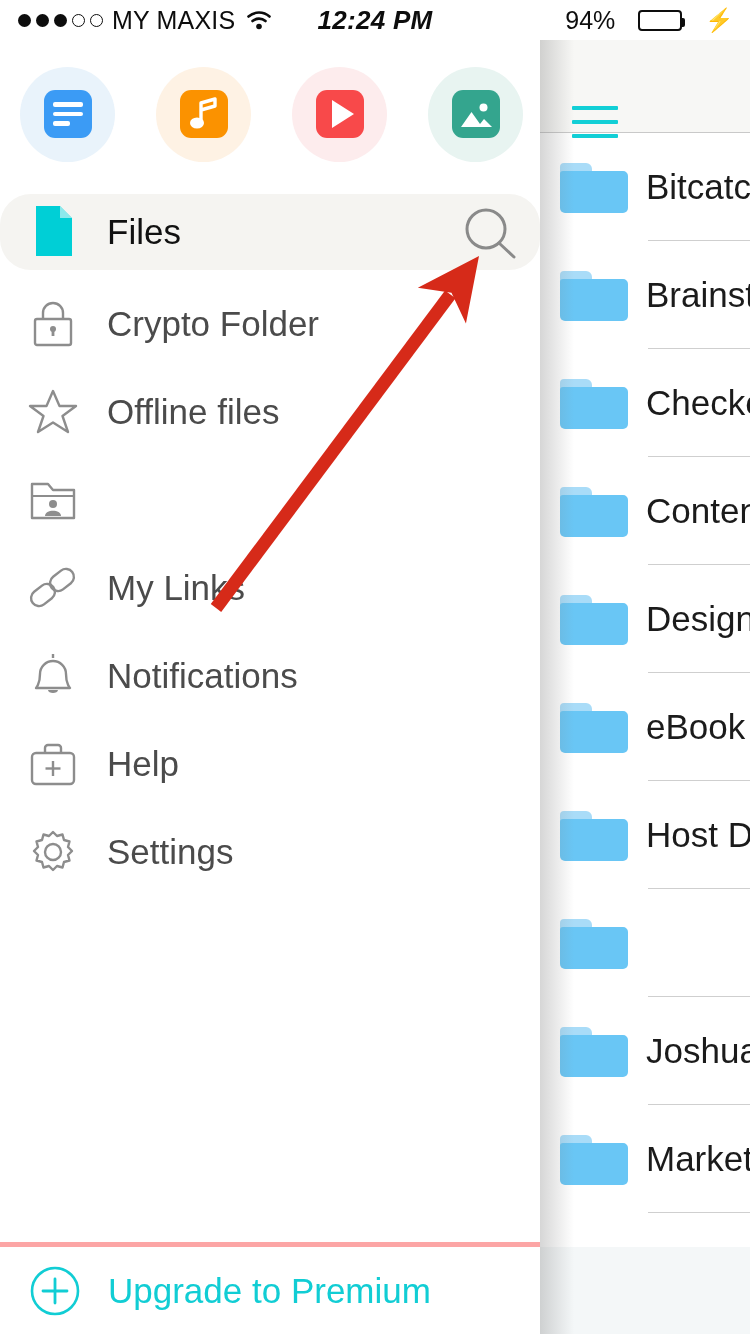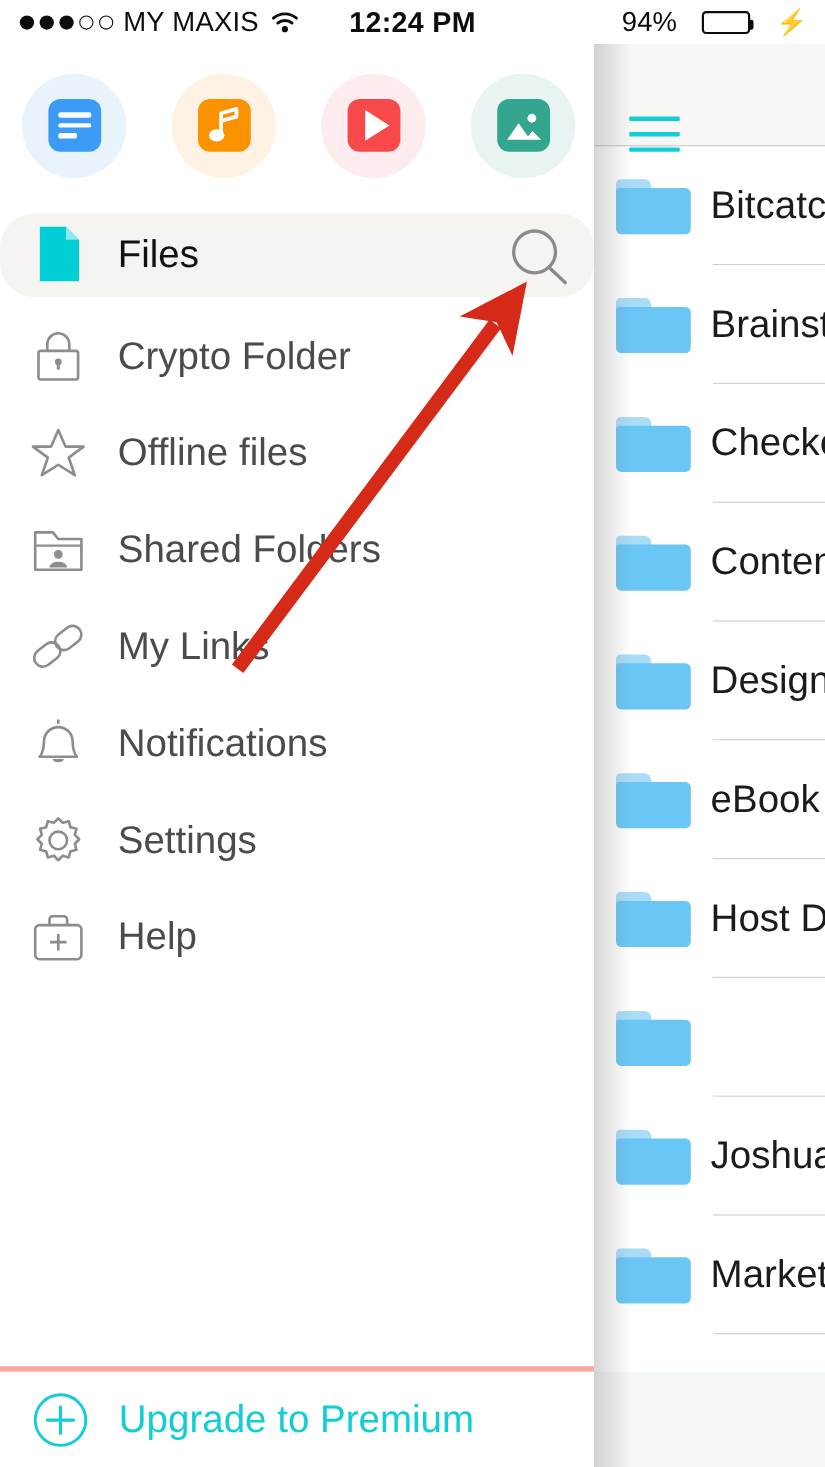--- a/index.html
+++ b/index.html
@@ -17,21 +17,21 @@
     display:flex; align-items:center; z-index:60;
     background:#ffffff;
   }
   .sb-left{ display:flex; align-items:center; gap:9px; padding-left:18px; width:300px; }
   .sig-dots{ display:flex; align-items:center; gap:5px; }
   .dot{ width:13px; height:13px; border-radius:50%; background:#0d0d0d; }
   .dot.hollow{ background:transparent; border:1.6px solid #0d0d0d; }
   .carrier{ font-size:25px; color:#0d0d0d; letter-spacing:.2px; }
   .wifi{ width:26px; height:20px; position:relative; margin-left:2px; }
   .sb-center{ flex:1; text-align:center; }
-  .clock{ font-size:26px; font-weight:bold; color:#0d0d0d; letter-spacing:.3px; }
+  .clock{ font-size:26px; font-weight:bold; color:#0d0d0d; letter-spacing:.3px;font-style:italic; }
   .sb-right{ width:300px; display:flex; align-items:center; justify-content:flex-end;
              gap:23px; padding-right:16px; }
   .batt-pct{ font-size:25px; color:#0d0d0d; }
   .batt{ width:44px; height:21px; border:2px solid #0d0d0d; border-radius:4px;
          position:relative; padding:2px; }
   .batt-fill{ height:100%; background:#4ad863; border-radius:1px; }
   .batt-nub{ position:absolute; right:-5px; top:6px; width:4px; height:9px;
              background:#0d0d0d; border-radius:0 2px 2px 0; }
   .bolt{ font-size:23px; color:#0d0d0d; line-height:1; }
 
@@ -339,21 +339,20 @@
 
     <div class="menu-item">
       <span class="menu-ico">
         <svg width="48" height="42" viewBox="0 0 48 42">
           <path d="M3 39 V5 H19 L24 11 H45 V39 Z" fill="none" stroke="#8d8d8d" stroke-width="2.4" stroke-linejoin="round"></path>
           <line x1="3" y1="17" x2="45" y2="17" stroke="#8d8d8d" stroke-width="2.2"></line>
           <circle cx="24" cy="25" r="4" fill="#8d8d8d"></circle>
           <path d="M16 37 C16 30 32 30 32 37 Z" fill="#8d8d8d"></path>
         </svg>
       </span>
-      <span class="menu-label">Shared Folders</span>
     </div>
 
     <div class="menu-item">
       <span class="menu-ico">
         <svg width="50" height="46" viewBox="0 0 50 46">
           <g fill="none" stroke="#8d8d8d" stroke-width="2.4">
             <rect x="2" y="22" width="26" height="16" rx="8" transform="rotate(-38 15 30)"></rect>
             <rect x="21" y="7" width="26" height="16" rx="8" transform="rotate(-38 34 15)"></rect>
           </g>
         </svg>
@@ -363,46 +362,46 @@
 
     <div class="menu-item">
       <span class="menu-ico">
         <svg width="46" height="48" viewBox="0 0 46 48">
           <path d="M6 36 C6 36 10 32 10 22 A13 13 0 0 1 36 22 C36 32 40 36 40 36 Z" fill="none" stroke="#8d8d8d" stroke-width="2.4" stroke-linejoin="round"></path>
           <line x1="23" y1="6" x2="23" y2="2" stroke="#8d8d8d" stroke-width="2.4"></line>
           <path d="M18 38 C18 42 28 42 28 38 Z" fill="#8d8d8d"></path>
         </svg>
       </span>
       <span class="menu-label">Notifications</span>
+    </div>
+
+    <div class="menu-item">
+      <span class="menu-ico">
+        <svg width="48" height="44" viewBox="0 0 48 44">
+          <rect x="3" y="11" width="42" height="31" rx="4" fill="none" stroke="#8d8d8d" stroke-width="2.4"></rect>
+          <path d="M16 11 V6 A3 3 0 0 1 19 3 H29 A3 3 0 0 1 32 6 V11" fill="none" stroke="#8d8d8d" stroke-width="2.4"></path>
+          <line x1="24" y1="19" x2="24" y2="34" stroke="#8d8d8d" stroke-width="2.4"></line>
+          <line x1="16.5" y1="26.5" x2="31.5" y2="26.5" stroke="#8d8d8d" stroke-width="2.4"></line>
+        </svg>
+      </span>
+      <span class="menu-label">Help</span>
     </div>
 
     <div class="menu-item">
       <span class="menu-ico">
         <svg width="48" height="48" viewBox="0 0 48 48">
           <g fill="none" stroke="#8d8d8d" stroke-width="2.4" stroke-linejoin="round">
             <path d="M24 4 l4 4 5.5-1.5 1.5 5.5 5.5 1.5 -1.5 5.5 4 4 -4 4 1.5 5.5
                      -5.5 1.5 -1.5 5.5 -5.5-1.5 -4 4 -4-4 -5.5 1.5 -1.5-5.5 -5.5-1.5
                      1.5-5.5 -4-4 4-4 -1.5-5.5 5.5-1.5 1.5-5.5 5.5 1.5 Z"></path>
             <circle cx="24" cy="24" r="8"></circle>
           </g>
         </svg>
       </span>
       <span class="menu-label">Settings</span>
-    </div>
-
-    <div class="menu-item">
-      <span class="menu-ico">
-        <svg width="48" height="44" viewBox="0 0 48 44">
-          <rect x="3" y="11" width="42" height="31" rx="4" fill="none" stroke="#8d8d8d" stroke-width="2.4"></rect>
-          <path d="M16 11 V6 A3 3 0 0 1 19 3 H29 A3 3 0 0 1 32 6 V11" fill="none" stroke="#8d8d8d" stroke-width="2.4"></path>
-          <line x1="24" y1="19" x2="24" y2="34" stroke="#8d8d8d" stroke-width="2.4"></line>
-          <line x1="16.5" y1="26.5" x2="31.5" y2="26.5" stroke="#8d8d8d" stroke-width="2.4"></line>
-        </svg>
-      </span>
-      <span class="menu-label">Help</span>
     </div>
   </div>
 
   <div class="upgrade-bar">
     <svg class="upgrade-ico" width="50" height="50" viewBox="0 0 50 50">
       <circle cx="25" cy="25" r="23" fill="none" stroke="#11cdd4" stroke-width="2.6"></circle>
       <line x1="25" y1="13" x2="25" y2="37" stroke="#11cdd4" stroke-width="2.8" stroke-linecap="round"></line>
       <line x1="13" y1="25" x2="37" y2="25" stroke="#11cdd4" stroke-width="2.8" stroke-linecap="round"></line>
     </svg>
     <div class="upgrade-label">Upgrade to Premium</div>

